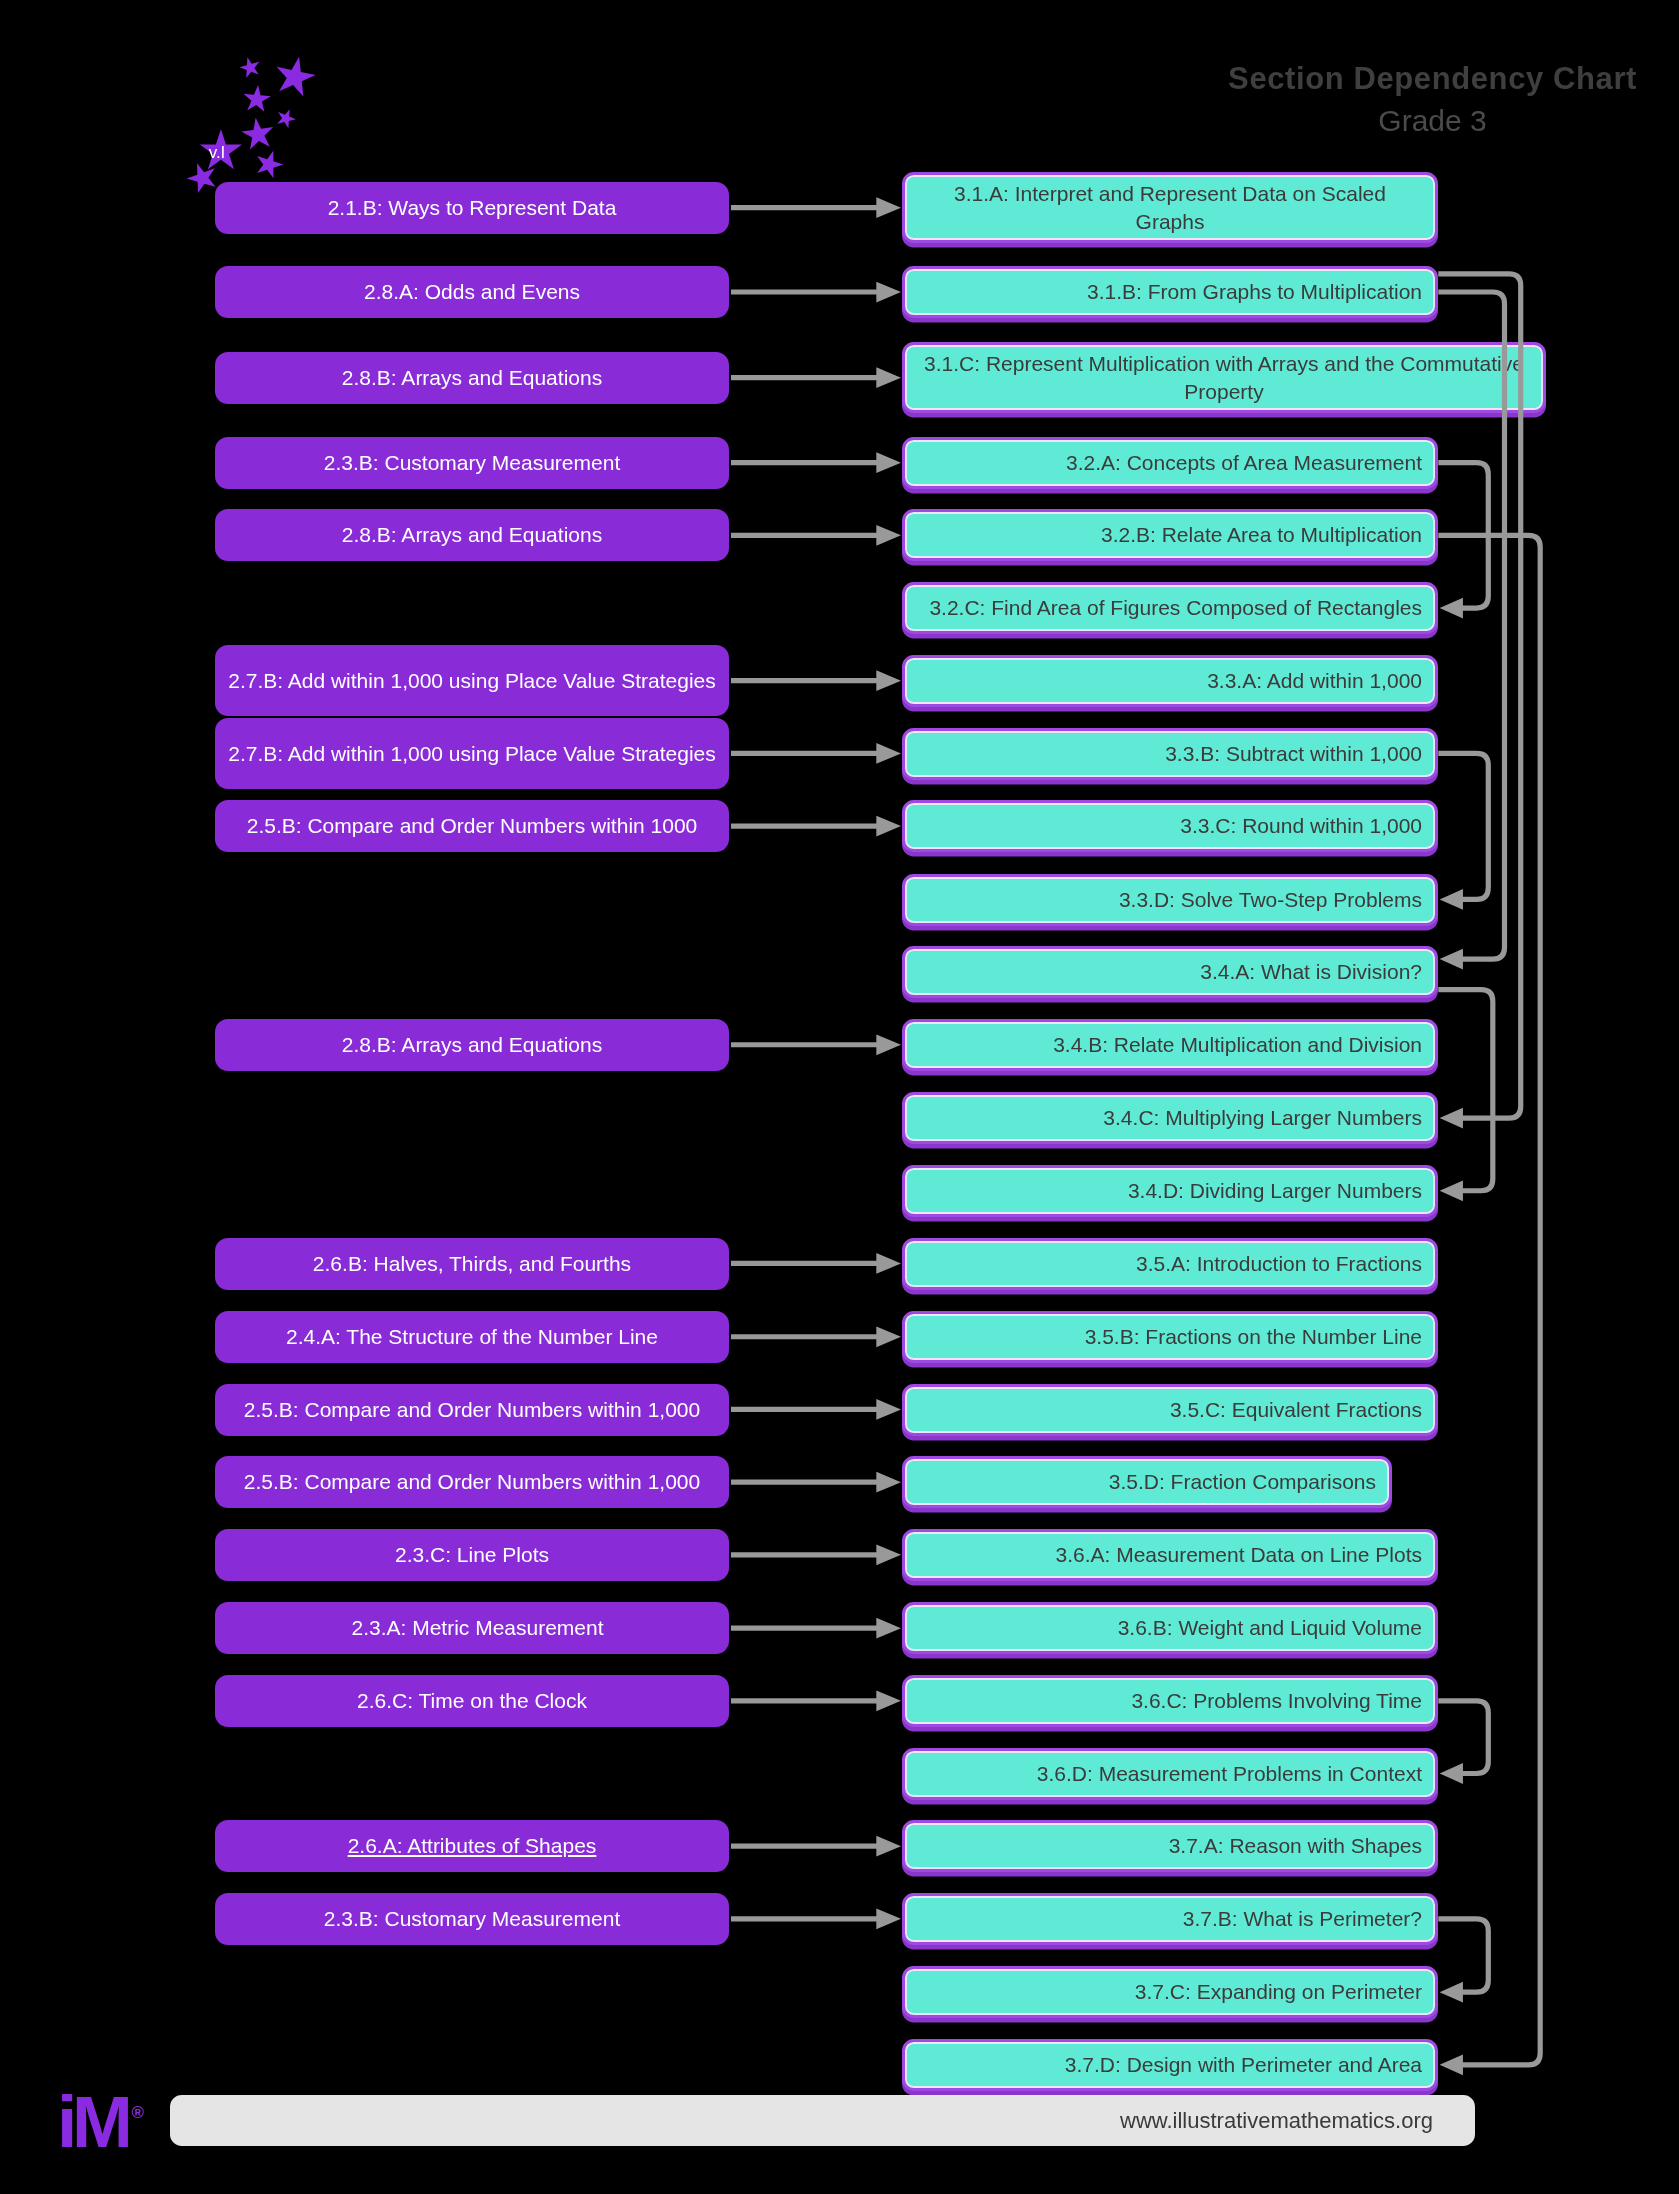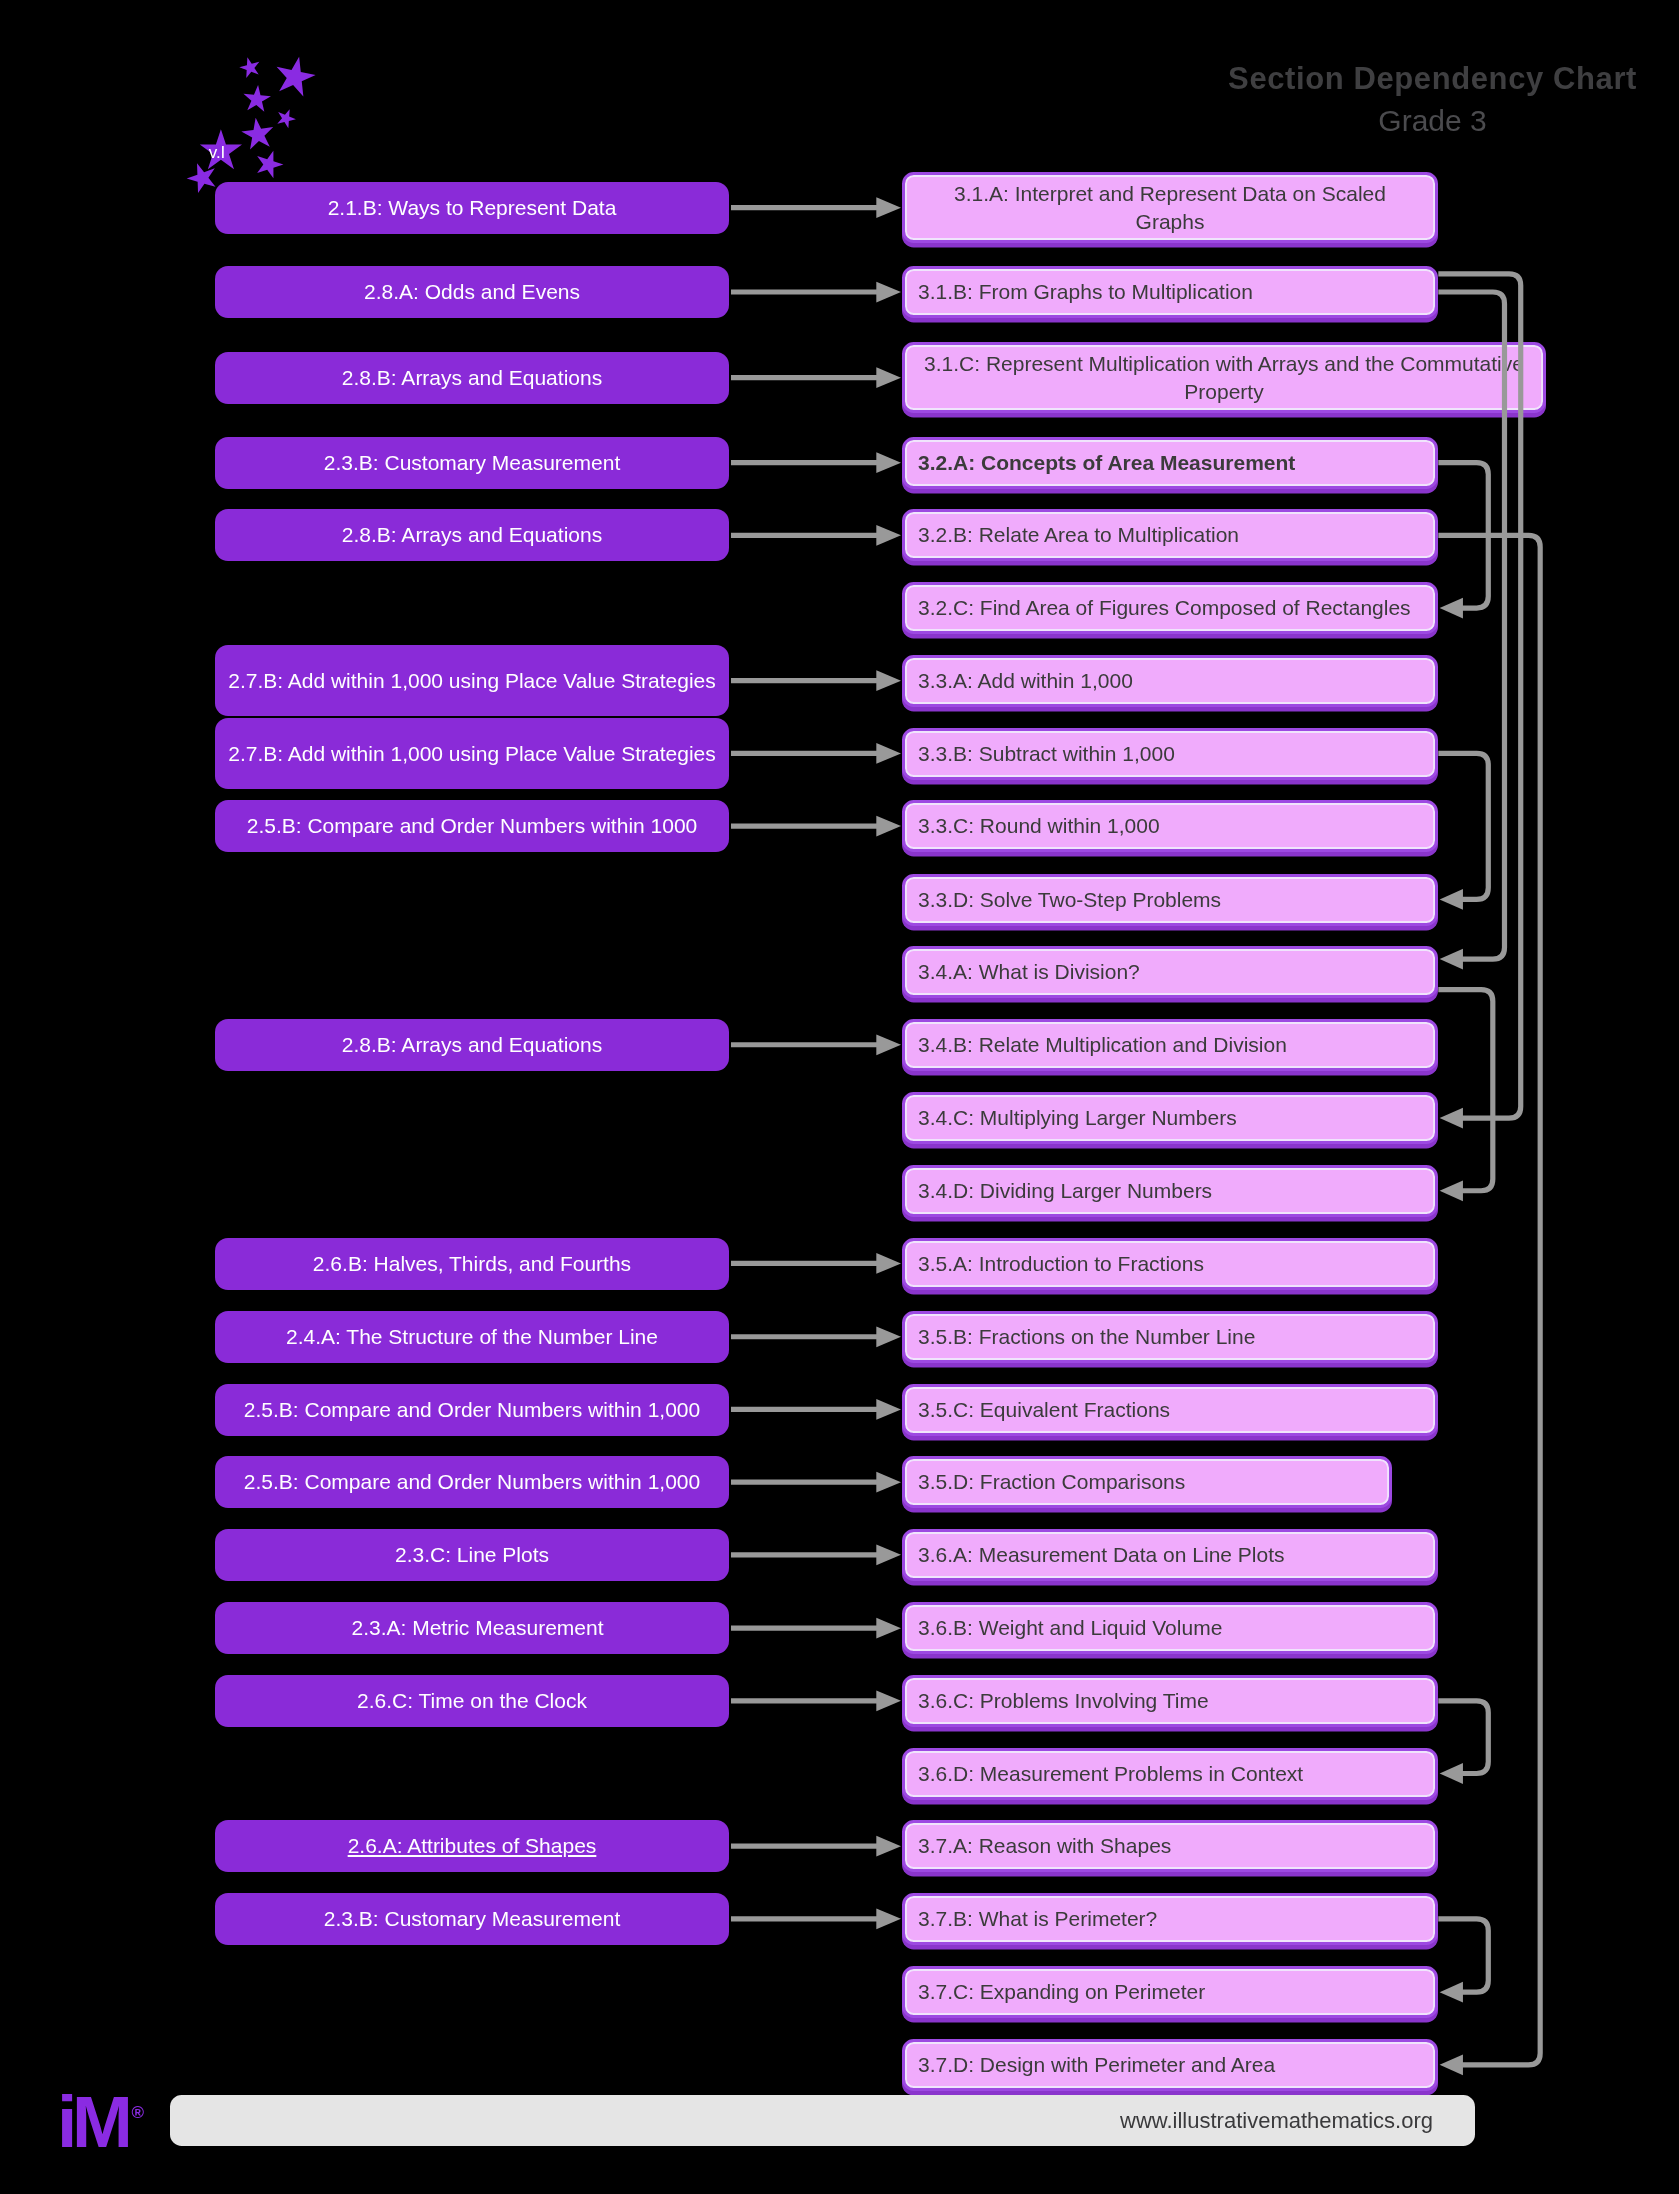--- a/index.html
+++ b/index.html
@@ -8,23 +8,23 @@
   .hdr{position:absolute;top:61px;right:43px;text-align:center;}
   .hdr .t{font-size:31px;font-weight:bold;color:#3f3f41;letter-spacing:0.6px;}
   .hdr .s{font-size:30px;font-weight:normal;color:#4b4b4e;margin-top:6.5px;}
   .star{position:absolute;color:#8a2be2;font-family:"DejaVu Sans",sans-serif;line-height:1;
         transform:translate(-50%,-50%);}
   .star-label{position:absolute;color:#fff;font-size:17px;transform:translate(-50%,-50%);
         font-family:"Liberation Sans",sans-serif;}
   .pbox{position:absolute;left:215px;width:514px;background:#8a2bd8;border-radius:13px;
         display:flex;align-items:center;justify-content:center;text-align:center;
         color:#fff;font-size:21px;line-height:1.32;padding:0 13px;box-sizing:border-box;}
-  .wbox{position:absolute;left:902px;width:536px;background:#f0abfc;border:3.2px solid #9d49e2;
+  .wbox{position:absolute;left:902px;width:536px;background:#5eead4;border:3.2px solid #9d49e2;
         border-radius:11.7px;box-shadow:0 4.5px 0 #8a35cc, inset 0 0 0 1.9px #f0e4fc;
-        display:flex;align-items:center;justify-content:flex-start;text-align:center;
+        display:flex;align-items:center;justify-content:flex-end;text-align:center;
         color:#3b3b3b;font-size:21px;line-height:1.32;padding:0 13px;box-sizing:border-box;}
   svg.overlay{position:absolute;left:0;top:0;pointer-events:none;}
   .footer-bar{position:absolute;left:170px;top:2095px;width:1305px;height:51px;
         background:#e5e5e5;border-radius:11.7px;display:flex;align-items:center;
         justify-content:flex-end;padding-right:42px;box-sizing:border-box;}
   .footer-bar .url{font-size:22px;color:#3a3a3c;}
   .im-logo{position:absolute;left:57px;top:2085px;color:#8a2be2;font-weight:bold;
         font-size:73px;letter-spacing:-5.2px;line-height:1;}
   .im-logo .reg{font-size:17px;letter-spacing:0;vertical-align:super;position:relative;top:-3.9px;left:3.9px;}
 </style>
@@ -65,21 +65,21 @@
       </div>
       <div class="pbox" style="top: 352px; height: 52px;">
         <span>2.8.B: Arrays and Equations</span>
       </div>
       <div class="wbox" style="top: 342px; height: 71px; width: 644px;">
         <span>3.1.C: Represent Multiplication with Arrays and the Commutative Property</span>
       </div>
       <div class="pbox" style="top: 437px; height: 52px;">
         <span>2.3.B: Customary Measurement</span>
       </div>
-      <div class="wbox" style="top: 437px; height: 52px; width: 536px; font-weight: bold;">
+      <div class="wbox" style="top: 437px; height: 52px; width: 536px;">
         <span>3.2.A: Concepts of Area Measurement</span>
       </div>
       <div class="pbox" style="top: 509px; height: 52px;">
         <span>2.8.B: Arrays and Equations</span>
       </div>
       <div class="wbox" style="top: 509px; height: 52px; width: 536px;">
         <span>3.2.B: Relate Area to Multiplication</span>
       </div>
       <div class="wbox" style="top: 582px; height: 52px; width: 536px;">
         <span>3.2.C: Find Area of Figures Composed of Rectangles</span>

